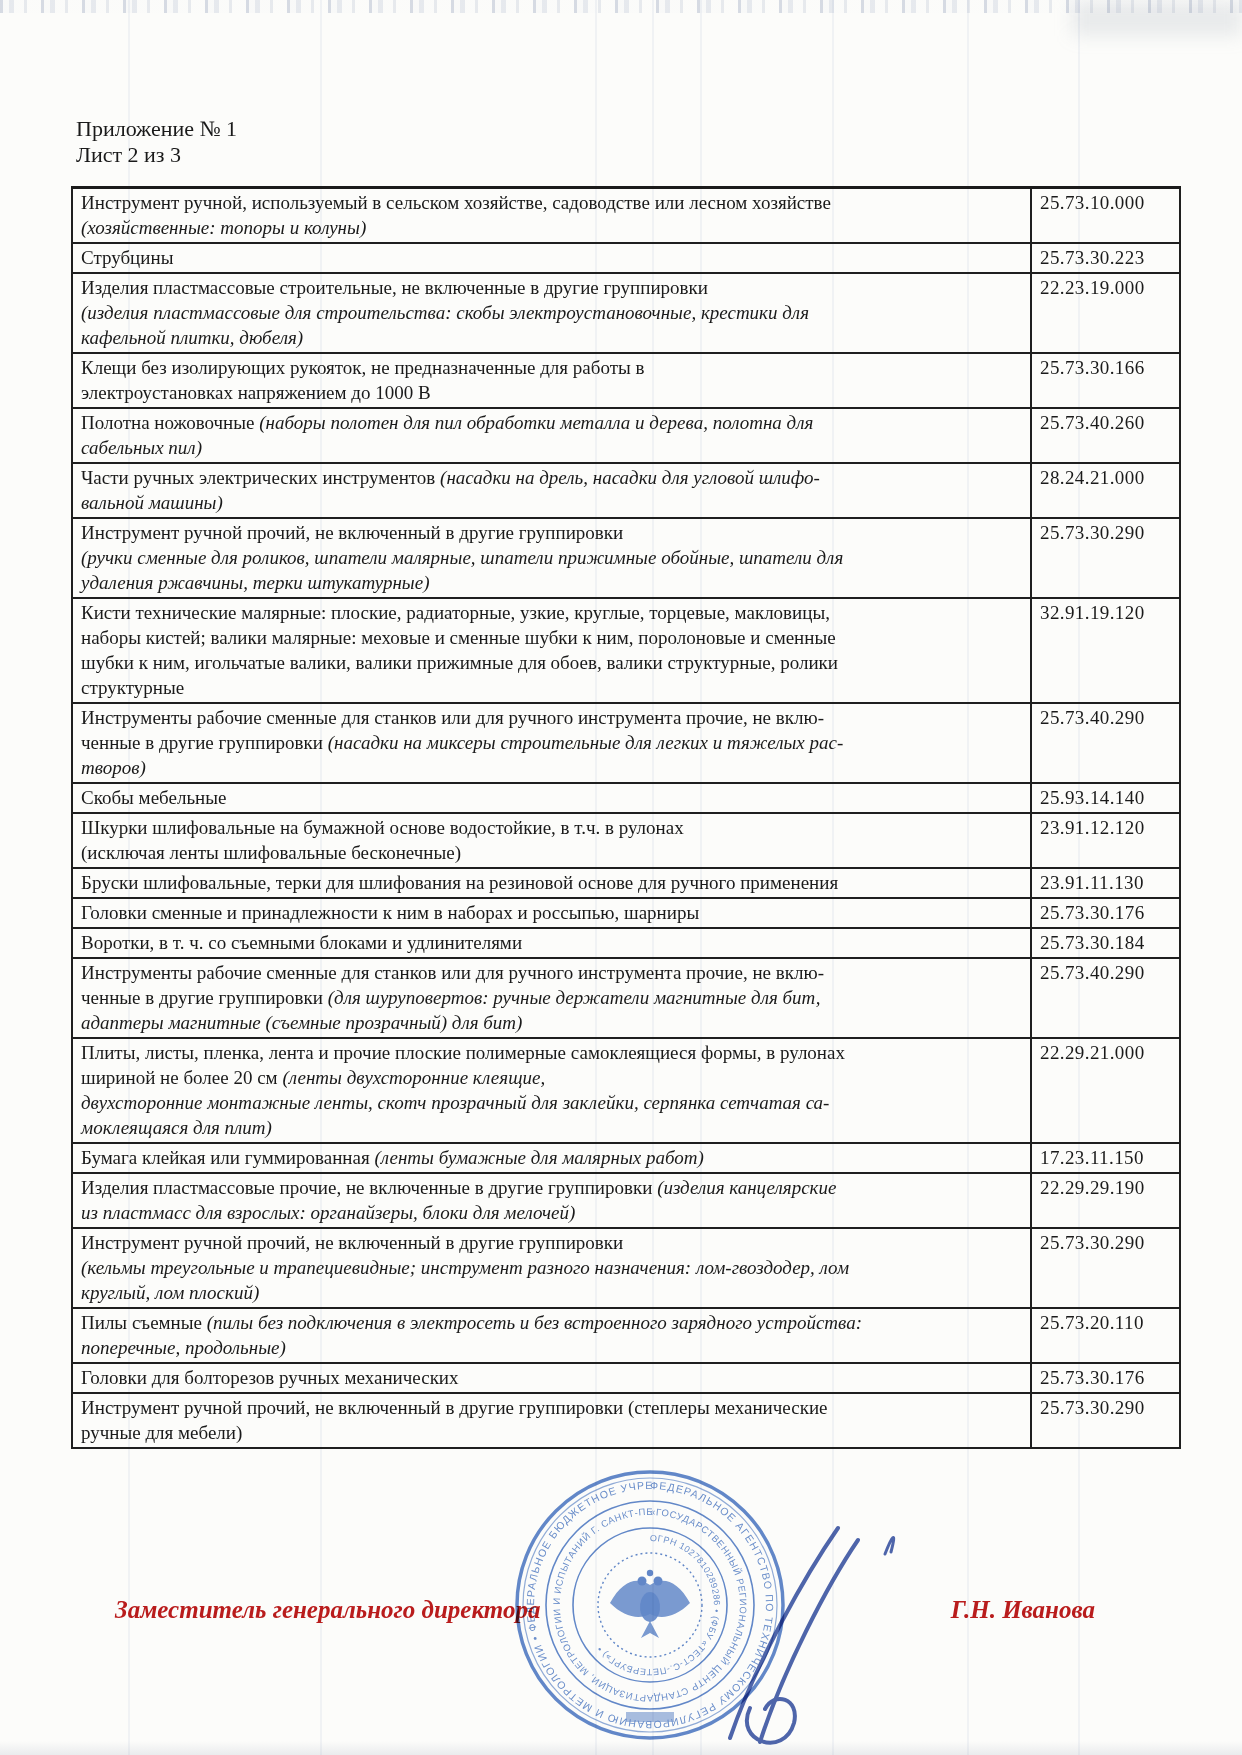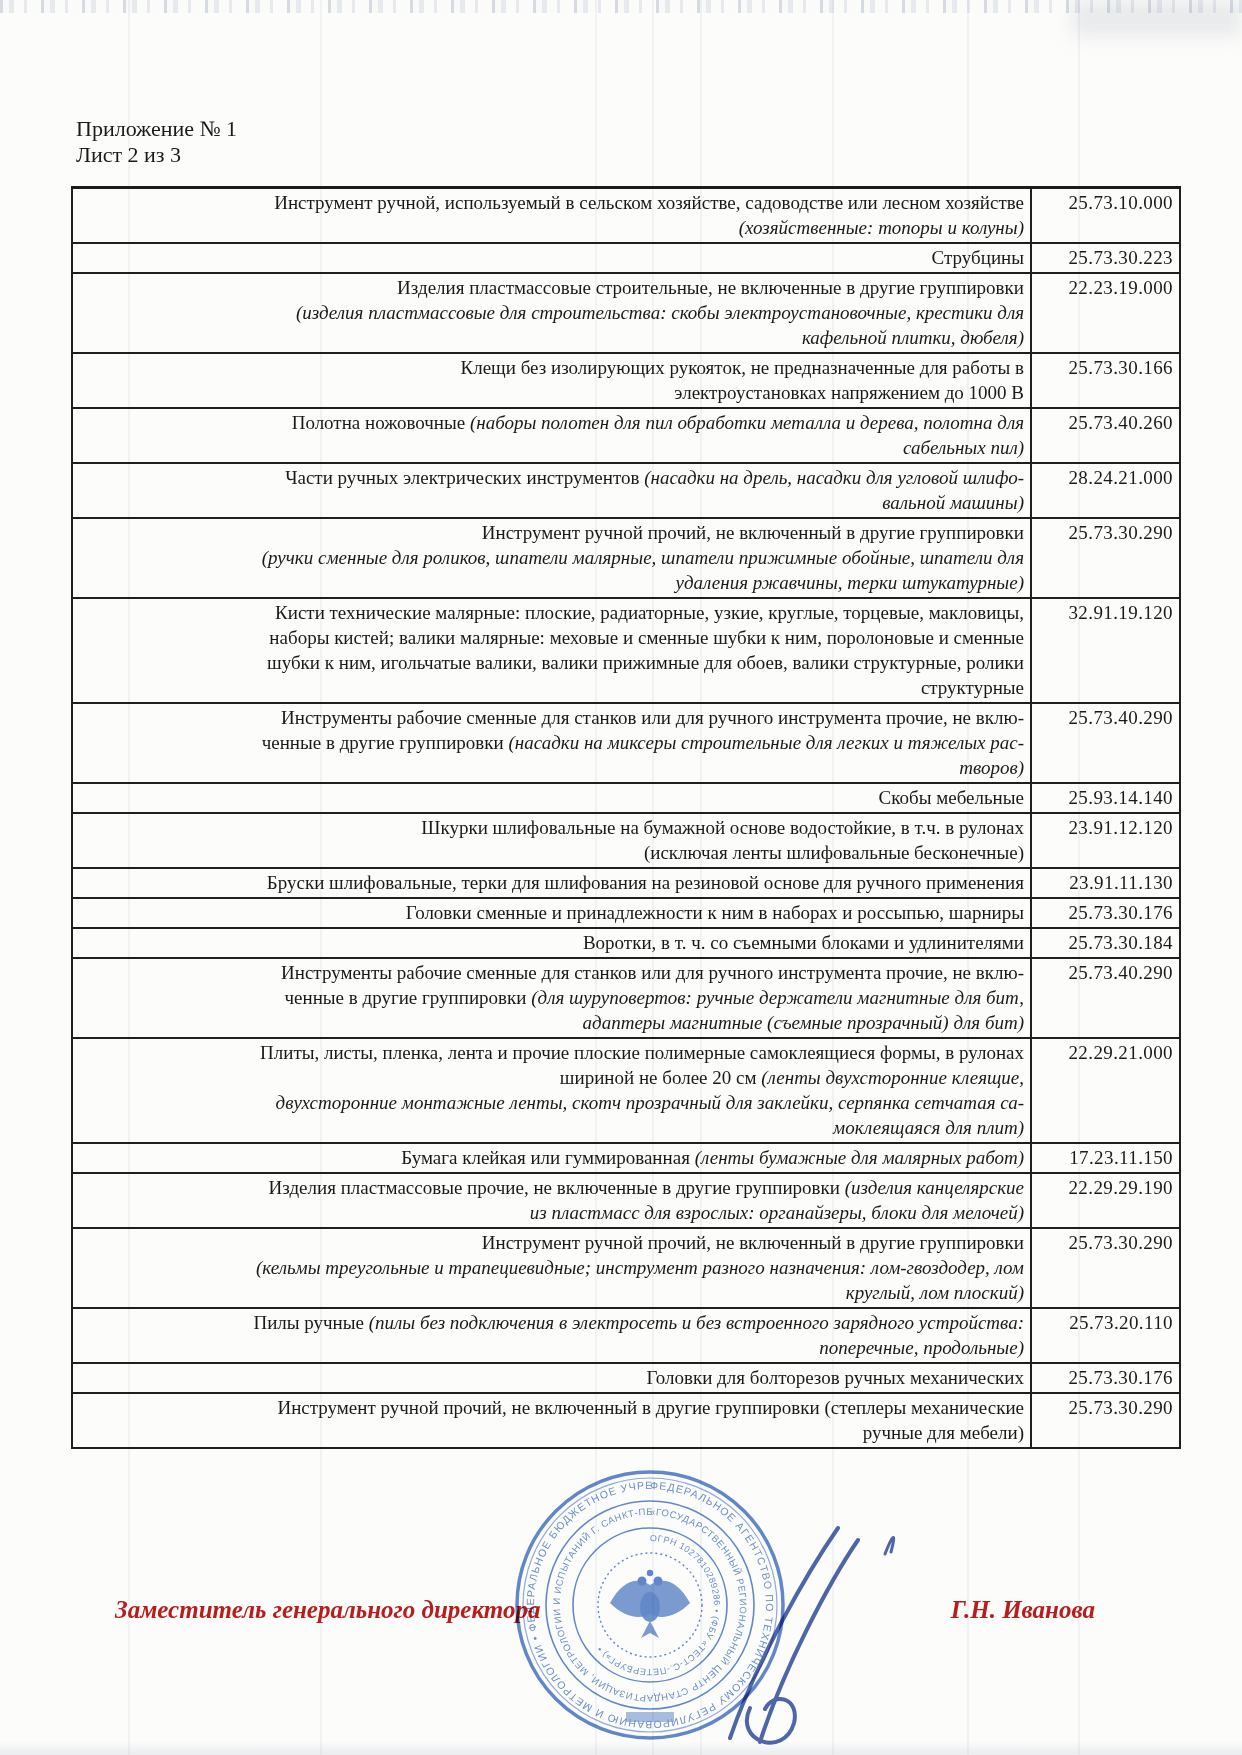--- a/index.html
+++ b/index.html
@@ -30,21 +30,21 @@
     position:absolute;top:116px;left:76px;right:70px;
     display:flex;justify-content:space-between;font-size:22px;flex-direction:column;
   }
   
   table.doc{
     position:absolute;left:71px;top:186px;width:1104px;
     border-collapse:collapse;table-layout:fixed;
   }
   table.doc td{
     border:2px solid #1f1f1f;vertical-align:top;
-    font-size:19px;line-height:25px;padding:1px 6px 2px 8px;text-align:right;
+    font-size:19px;line-height:25px;padding:1px 6px 2px 8px;
   }
   table.doc tr:first-child td{border-top:3px solid #1b1b1b;}
   td.desc{width:943px;}
   td.code{width:133px;font-size:20px;padding-left:12px;letter-spacing:.4px;margin-left:20px;}
   .it{font-style:italic;}
   
   .footer{
     position:absolute;top:1596px;left:115px;right:147px;
     display:flex;justify-content:space-between;
     font-size:25px;font-weight:bold;font-style:italic;color:#b91c1c;
@@ -147,21 +147,21 @@
         </tr>
         <tr>
           <td class="desc"><span>Изделия пластмассовые прочие, не включенные в другие группировки </span><span class="it">(изделия канцелярские</span><br><span class="it">из пластмасс для взрослых: органайзеры, блоки для мелочей)</span></td>
           <td class="code">22.29.29.190</td>
         </tr>
         <tr>
           <td class="desc"><span>Инструмент ручной прочий, не включенный в другие группировки</span><br><span></span><span class="it">(кельмы треугольные и трапециевидные; инструмент разного назначения: лом-гвоздодер, лом</span><br><span class="it">круглый, лом плоский)</span></td>
           <td class="code">25.73.30.290</td>
         </tr>
         <tr>
-          <td class="desc"><span>Пилы ручные </span><span class="it">(пилы без подключения в электросеть и без встроенного зарядного устройства:</span><br><span class="it">поперечные, продольные)</span></td>
+          <td class="desc"><span>Пилы съемные </span><span class="it">(пилы без подключения в электросеть и без встроенного зарядного устройства:</span><br><span class="it">поперечные, продольные)</span></td>
           <td class="code">25.73.20.110</td>
         </tr>
         <tr>
           <td class="desc"><span>Головки для болторезов ручных механических</span></td>
           <td class="code">25.73.30.176</td>
         </tr>
         <tr>
           <td class="desc"><span>Инструмент ручной прочий, не включенный в другие группировки (степлеры механические</span><br><span>ручные для мебели)</span></td>
           <td class="code">25.73.30.290</td>
         </tr>

